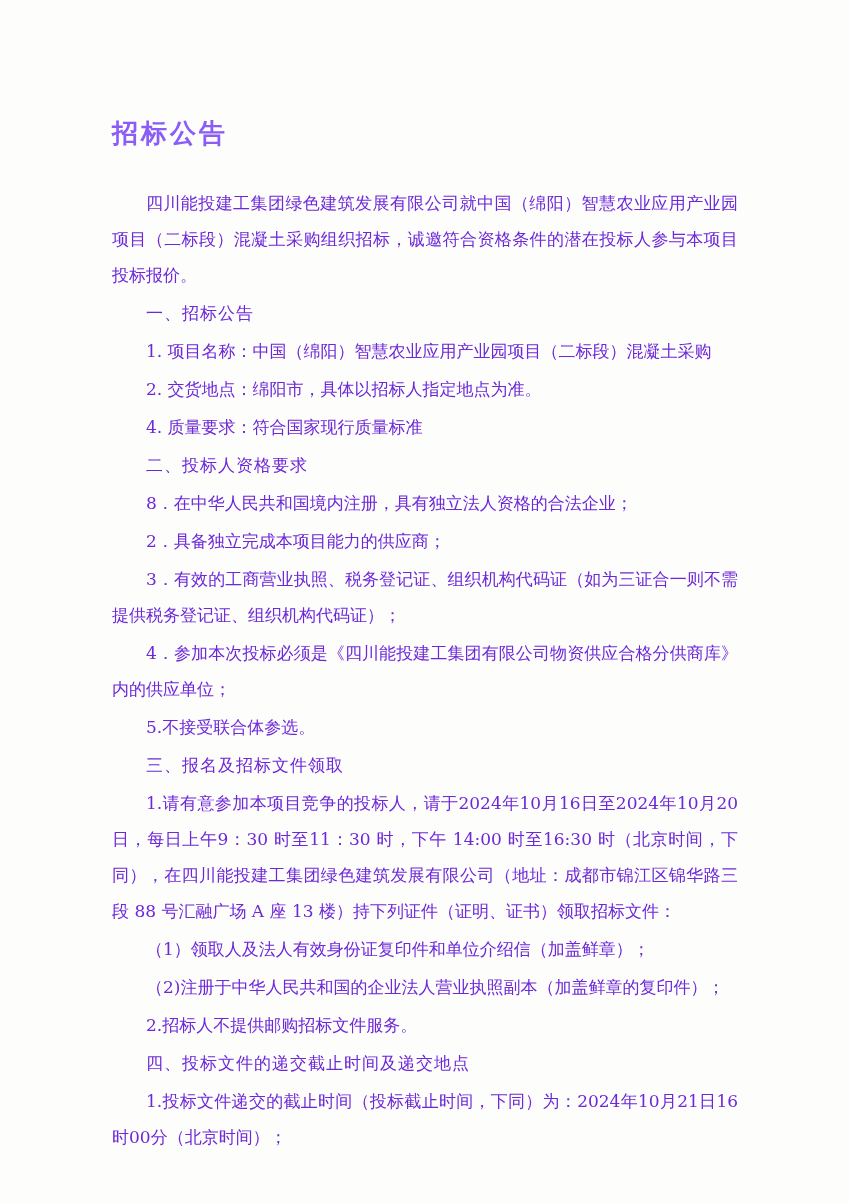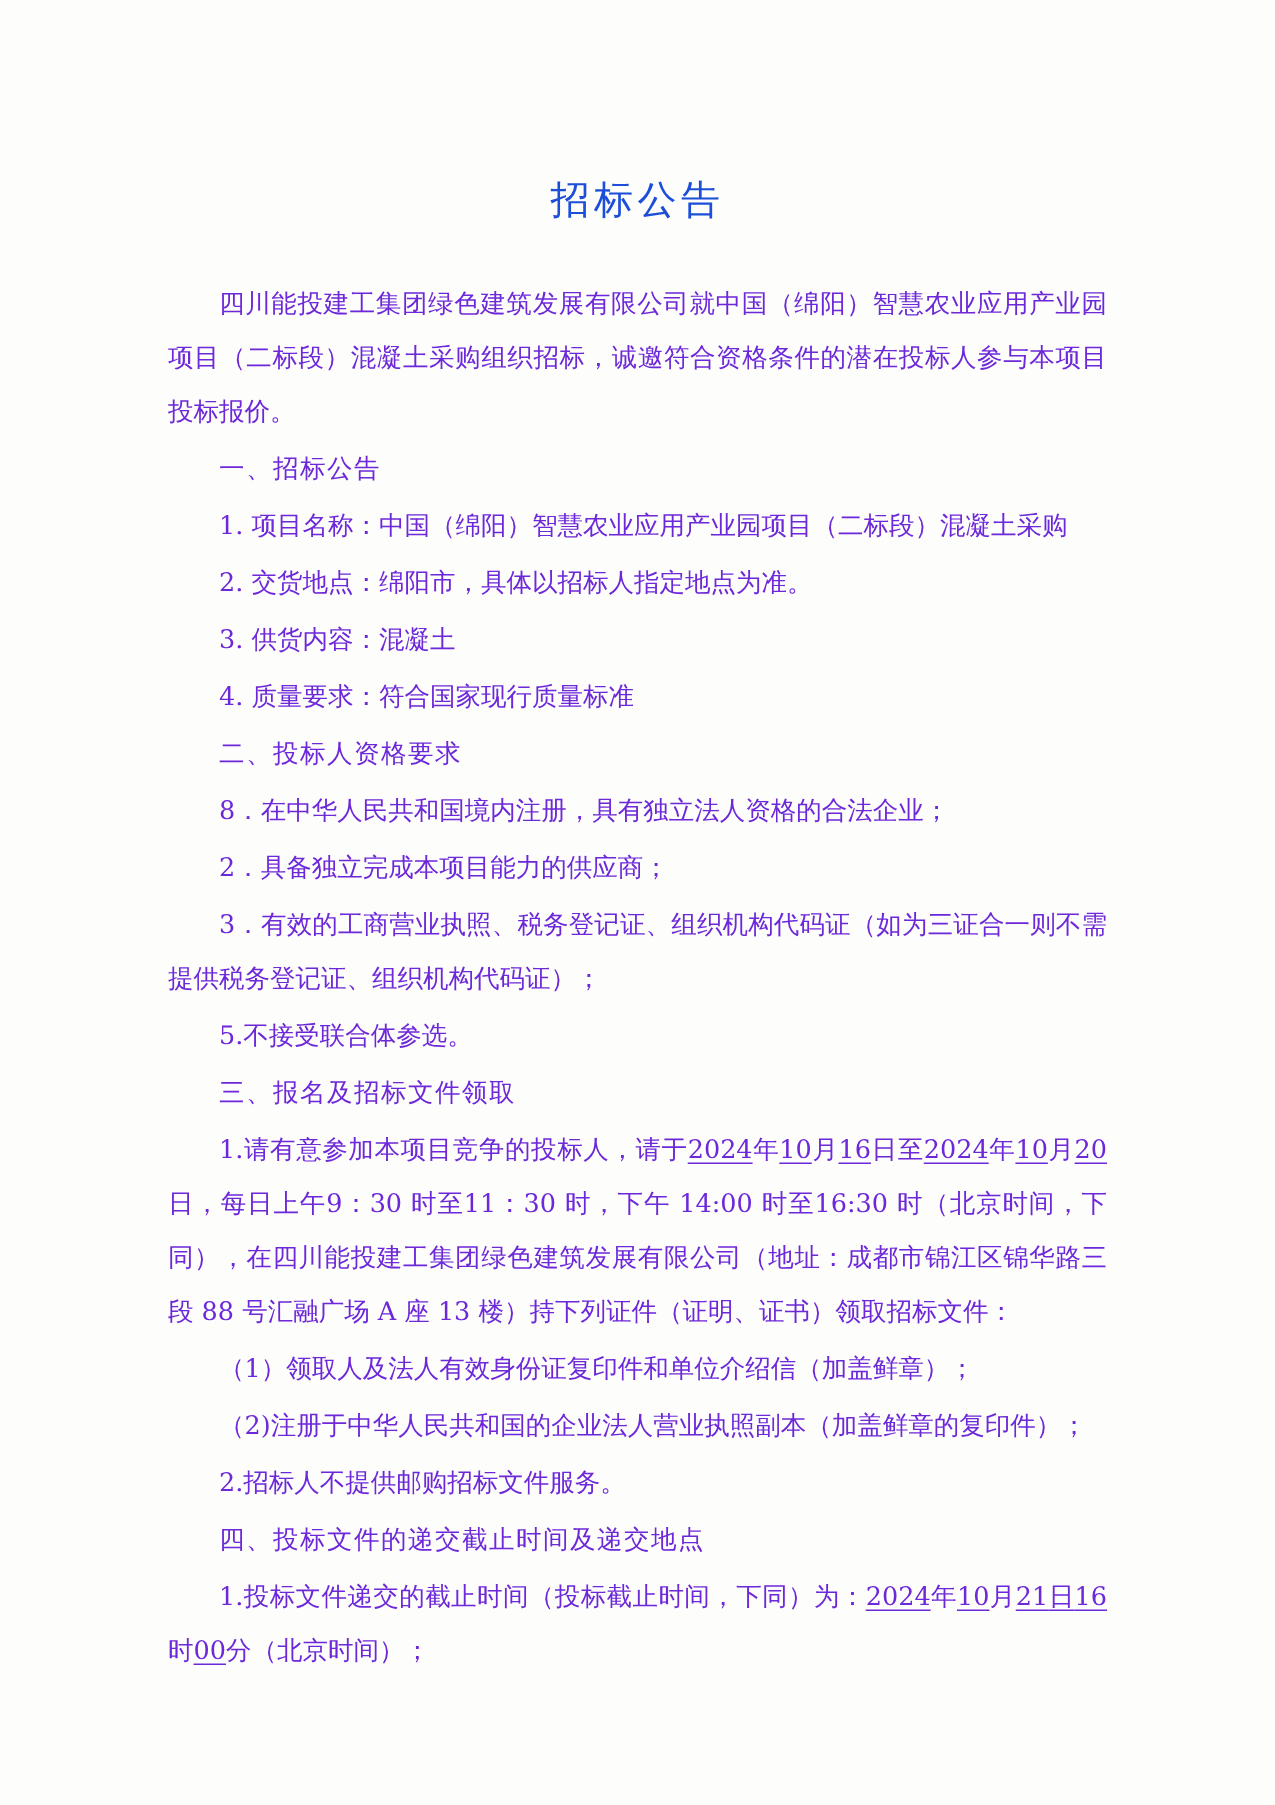--- a/index.html
+++ b/index.html
@@ -15,63 +15,61 @@
   }
   .page {
     position: relative;
     width: 850px;
     height: 1203px;
     box-sizing: border-box;
     padding: 96px 112px 40px 112px;
     background: #fdfdfb;
   }
   .doc-title {
-    text-align: center;
     font-size: 26px;
-    font-weight: normal;
+    font-weight: bold;
     letter-spacing: 3px;
     margin: 20px 0 34px 0;
-    color: #1d4ed8;
+    color: #8b5cf6;
   }
   p {
     margin: 0 0 2px 0;
     font-size: 17px;
     line-height: 36px;
     text-align: justify;
     text-justify: inter-ideograph;
     color: #6d28d9;
   }
   .indent2 {
     text-indent: 34px;
   }
   .u {
-    text-decoration: underline;
     text-underline-offset: 3px;
   }
   .sec {
     letter-spacing: 1px;
   }
 </style>
 </head>
 <body>
 
 <div class="page">
 
   <div class="doc-title">招标公告</div>
 
   <p class="indent2">四川能投建工集团绿色建筑发展有限公司就中国（绵阳）智慧农业应用产业园项目（二标段）混凝土采购组织招标，诚邀符合资格条件的潜在投标人参与本项目投标报价。</p>
   <p class="indent2 sec">一、招标公告</p>
   <p class="indent2">1. 项目名称：中国（绵阳）智慧农业应用产业园项目（二标段）混凝土采购</p>
   <p class="indent2">2. 交货地点：绵阳市，具体以招标人指定地点为准。</p>
-  <p class="indent2">3. 供货内容：混凝土</p>
   <p class="indent2">4. 质量要求：符合国家现行质量标准</p>
   <p class="indent2 sec">二、投标人资格要求</p>
   <p class="indent2">8．在中华人民共和国境内注册，具有独立法人资格的合法企业；</p>
   <p class="indent2">2．具备独立完成本项目能力的供应商；</p>
   <p class="indent2">3．有效的工商营业执照、税务登记证、组织机构代码证（如为三证合一则不需提供税务登记证、组织机构代码证）；</p>
+  <p class="indent2">4．参加本次投标必须是《四川能投建工集团有限公司物资供应合格分供商库》内的供应单位；</p>
   <p class="indent2">5.不接受联合体参选。</p>
   <p class="indent2 sec">三、报名及招标文件领取</p>
 
   <p class="indent2">
     <span>1.请有意参加本项目竞争的投标人，请于</span><span class="u">2024</span><span>年</span><span class="u">10</span><span>月</span><span class="u">16</span><span>日</span><span>至</span><span class="u">2024</span><span>年</span><span class="u">10</span><span>月</span><span class="u">20</span><span>日</span><span>，每日上午9：30 时至11：30 时，下午 14:00 时至16:30 时（北京时间，下同），在四川能投建工集团绿色建筑发展有限公司（地址：成都市锦江区锦华路三段 88 号汇融广场 A 座 13 楼）持下列证件（证明、证书）领取招标文件：</span>
   </p>
 
   <p class="indent2">（1）领取人及法人有效身份证复印件和单位介绍信（加盖鲜章）；</p>
   <p class="indent2">（2)注册于中华人民共和国的企业法人营业执照副本（加盖鲜章的复印件）；</p>
   <p class="indent2">2.招标人不提供邮购招标文件服务。</p>

